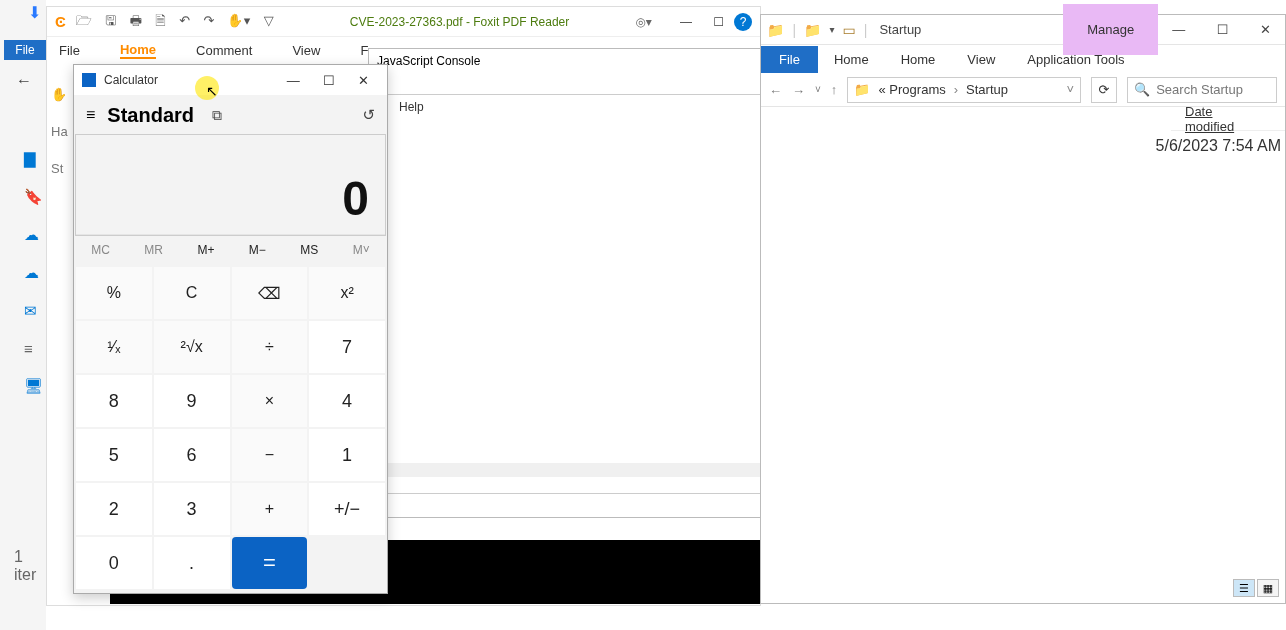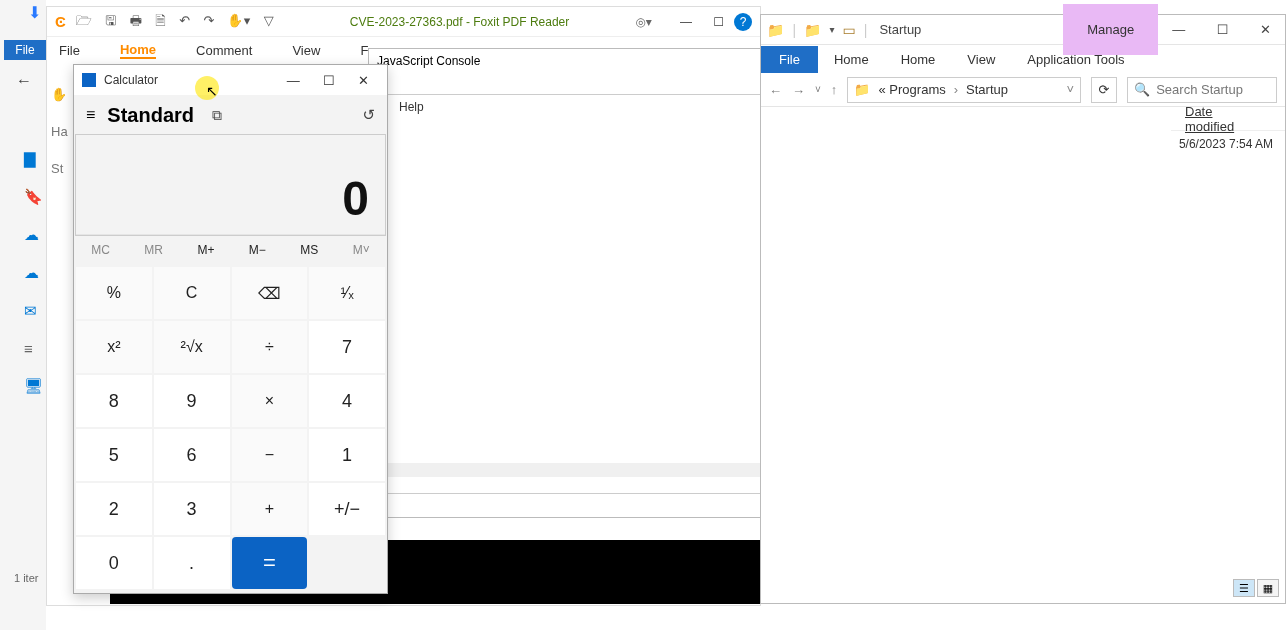--- a/index.html
+++ b/index.html
@@ -4,21 +4,21 @@
 <style>
 * { box-sizing: border-box; margin: 0; padding: 0; font-family: "Segoe UI", Arial, sans-serif; }
 body { width: 1286px; height: 630px; background: #fff; overflow: hidden; position: relative; font-size: 13px; }
 
 
 .left-strip { position: absolute; left: 0; top: 0; width: 46px; height: 630px; background: #f5f5f5; }
 .left-strip .file-tab { position: absolute; top: 40px; left: 4px; width: 42px; height: 20px; background: #1f6ec6; color: #fff; text-align: center; line-height: 20px; font-size: 12px; }
 .left-strip .back { position: absolute; top: 70px; left: 16px; font-size: 16px; color: #444; }
 .left-strip .down-icon { position: absolute; top: 3px; left: 28px; color: #2979ff; font-size: 16px; }
 .left-strip .icons { position: absolute; top: 150px; left: 24px; display: flex; flex-direction: column; gap: 20px; font-size: 15px; color: #0078d4; }
-.left-strip .bottom-text { position: absolute; bottom: 46px; left: 14px; font-size: 11px; color: #666; }
+.left-strip .bottom-text { position: absolute; bottom: 46px; left: 14px; font-size: 16px; color: #666; }
 
 
 .foxit { position: absolute; left: 46px; top: 6px; width: 715px; height: 600px; background: #fff; border: 1px solid #ddd; }
 .foxit-titlebar { height: 30px; display: flex; align-items: center; padding: 0 8px; gap: 10px; border-bottom: 1px solid #eee; color: #666; font-size: 12px; }
 .foxit-titlebar .ft-icon { color: #ff8c00; font-size: 15px; font-weight: bold; }
 .foxit-titlebar .tb-icons span { margin-right: 10px; color: #555; font-size: 13px; }
 .foxit-titlebar .title { flex: 1; text-align: center; color: #4d7c0f; }
 .foxit-titlebar .winctrl span { margin-left: 18px; cursor: pointer; color: #444; }
 .foxit-titlebar .help { width: 18px; height: 18px; border-radius: 50%; background: #0078d4; color: #fff; text-align: center; line-height: 18px; font-size: 12px; }
 .foxit-tabs { height: 26px; display: flex; align-items: center; padding-left: 12px; gap: 40px; font-size: 13px; }
@@ -51,21 +51,21 @@
 .explorer .ribbon .file { background: #1f6ec6; color: #fff; padding: 6px 18px; }
 .explorer .ribbon .ritem { padding: 6px 16px; color: #333; }
 .explorer .addr { height: 34px; display: flex; align-items: center; gap: 10px; padding: 0 8px; font-size: 13px; color: #333; border-bottom: 1px solid #e5e5e5; }
 .explorer .addr .navbtn { color: #777; }
 .explorer .addr .crumbs { flex: 1; border: 1px solid #ccc; height: 26px; display: flex; align-items: center; padding: 0 6px; gap: 8px; }
 .explorer .addr .refresh { border: 1px solid #ccc; height: 26px; width: 26px; display: flex; align-items: center; justify-content: center; }
 .explorer .addr .search { border: 1px solid #ccc; height: 26px; width: 150px; display: flex; align-items: center; padding: 0 6px; color: #777; gap: 6px; }
 .explorer .cols { height: 24px; display: flex; align-items: center; padding-left: 14px; color: #333; border-bottom: 1px solid #eee; margin-left: 410px; text-decoration: underline; }
 .explorer .cols .col { padding-right: 40px; }
 .explorer .rows { position: relative; height: 60px; }
-.explorer .rows .row { position: absolute; right: 12px; top: 6px; font-size: 12px; color: #333; }
+.explorer .rows .row { position: absolute; right: 4px; top: 6px; font-size: 16px; color: #333; }
 .explorer .viewbar { position: absolute; right: 6px; bottom: 6px; display: flex; gap: 2px; }
 .explorer .viewbar span { width: 22px; height: 18px; border: 1px solid #bbb; background: #f5f5f5; display: flex; align-items: center; justify-content: center; font-size: 11px; }
 .explorer .viewbar span.active { background: #cde6f7; }
 
 
 .calc { position: absolute; left: 73px; top: 64px; width: 315px; height: 530px; background: #f3f3f3; border: 1px solid #aaa; box-shadow: 0 4px 12px rgba(0,0,0,.2); }
 .calc .titlebar { height: 30px; display: flex; align-items: center; padding: 0 8px; font-size: 12px; background: #fff; }
 .calc .titlebar .icon { width: 14px; height: 14px; background: #0b63c4; margin-right: 8px; }
 .calc .titlebar .t { flex: 1; color: #333; }
 .calc .titlebar .wc span { padding: 4px 10px; color: #333; font-size: 13px; }
@@ -247,22 +247,22 @@
     <span>MR</span>
     <span class="active">M+</span>
     <span class="active">M−</span>
     <span class="active">MS</span>
     <span>M˅</span>
   </div>
   <div class="grid">
     <button>%</button>
     <button>C</button>
     <button>⌫</button>
+    <button>x²</button>
     <button>¹⁄ₓ</button>
-    <button>x²</button>
     <button>²√x</button>
     <button>÷</button>
     <button class="num">7</button>
     <button class="num">8</button>
     <button class="num">9</button>
     <button>×</button>
     <button class="num">4</button>
     <button class="num">5</button>
     <button class="num">6</button>
     <button>−</button>

